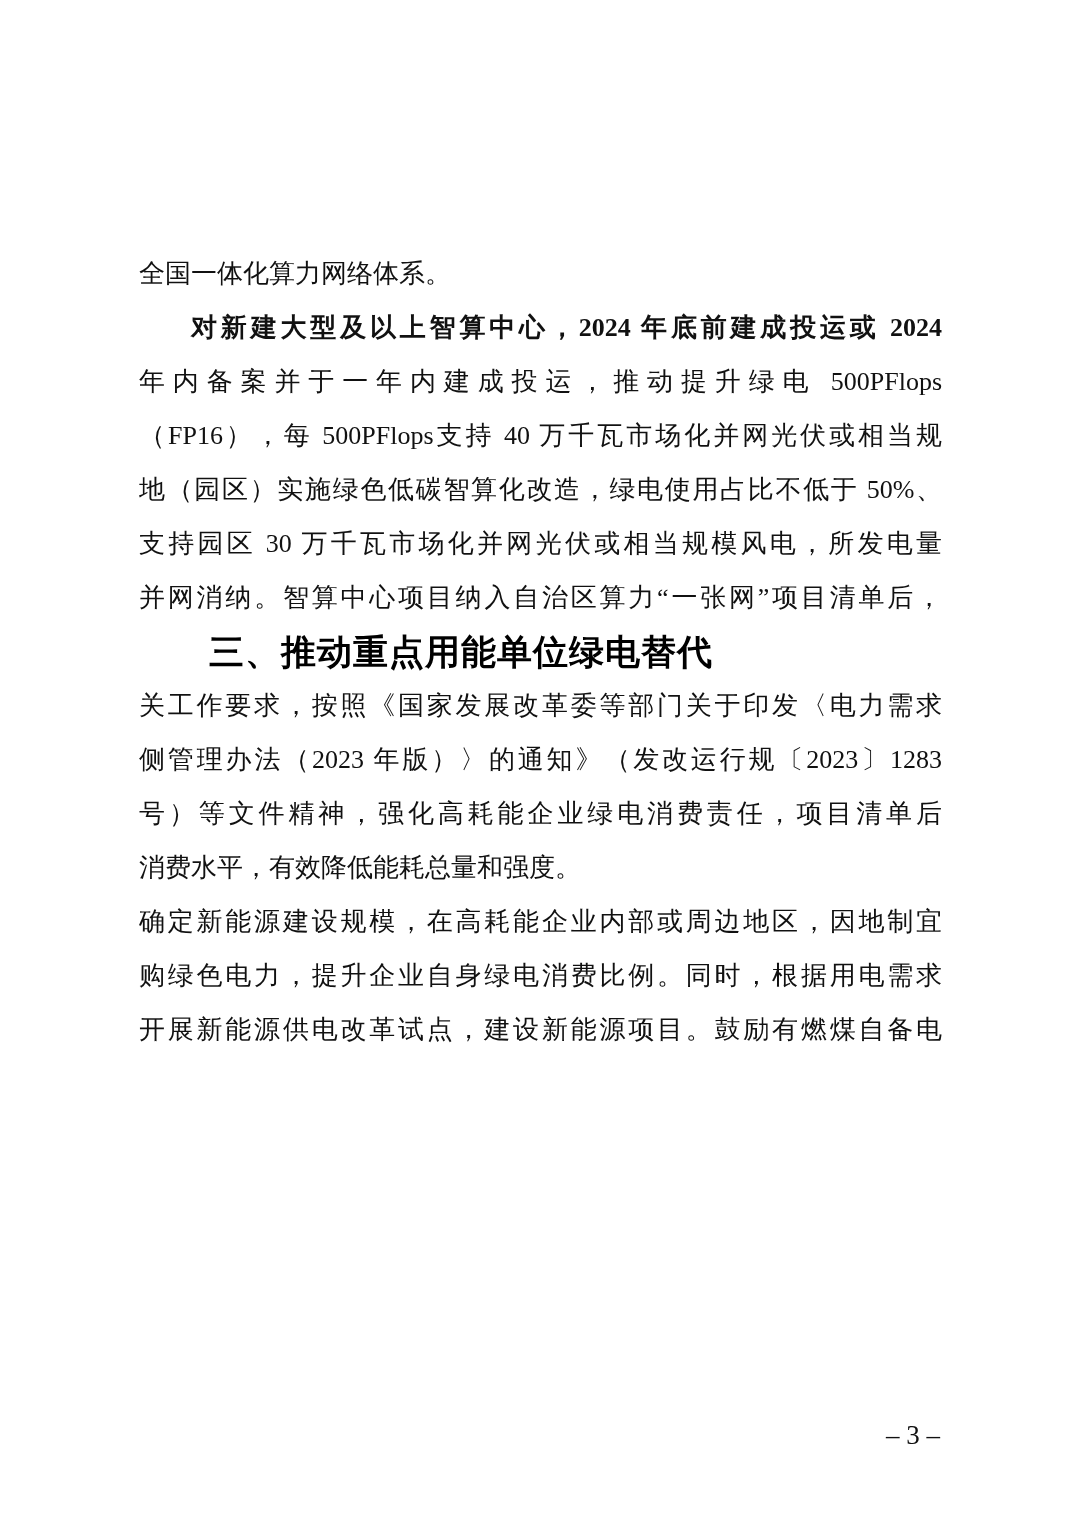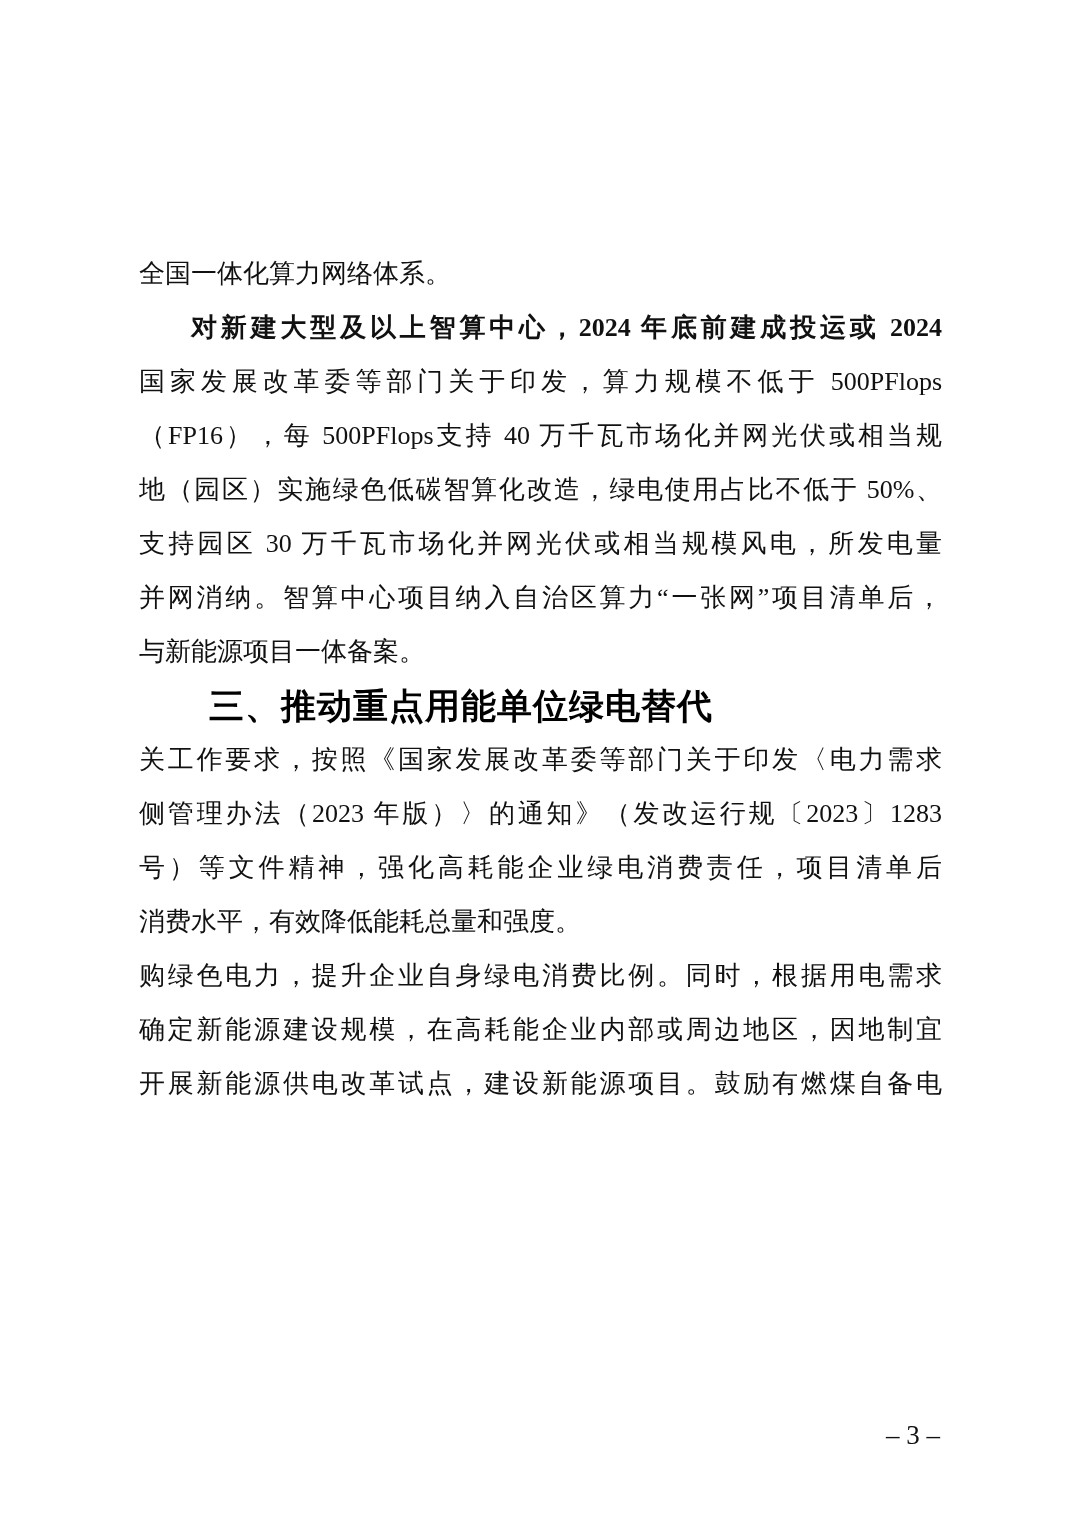--- a/index.html
+++ b/index.html
@@ -67,34 +67,33 @@
 </style>
 </head>
 <body>
 
 <div class="page">
   <div class="content">
 
     <div class="line end">全国一体化算力网络体系。</div>
 
     <div class="line just indent">对新建大型及以上智算中心，2024 年底前建成投运或 2024</div>
-    <div class="line just">国家发展改革委等部门关于印发，算力规模不低于 500PFlops</div>
+    <div class="line just">年内备案并于一年内建成投运，推动提升绿电 500PFlops</div>
     <div class="line just">（FP16），每 500PFlops支持 40 万千瓦市场化并网光伏或相当规</div>
     <div class="line just">地（园区）实施绿色低碳智算化改造，绿电使用占比不低于 50%、</div>
     <div class="line just">支持园区 30 万千瓦市场化并网光伏或相当规模风电，所发电量</div>
     <div class="line just">并网消纳。智算中心项目纳入自治区算力“一张网”项目清单后，</div>
-    <div class="line end">与新能源项目一体备案。</div>
 
     <div class="line heading indent">三、推动重点用能单位绿电替代</div>
 
     <div class="line just">关工作要求，按照《国家发展改革委等部门关于印发〈电力需求</div>
     <div class="line just">侧管理办法（2023 年版）〉的通知》（发改运行规〔2023〕1283</div>
     <div class="line just">号）等文件精神，强化高耗能企业绿电消费责任，项目清单后</div>
     <div class="line end">消费水平，有效降低能耗总量和强度。</div>
 
+    <div class="line just">确定新能源建设规模，在高耗能企业内部或周边地区，因地制宜</div>
     <div class="line just">购绿色电力，提升企业自身绿电消费比例。同时，根据用电需求</div>
-    <div class="line just">确定新能源建设规模，在高耗能企业内部或周边地区，因地制宜</div>
     <div class="line just">开展新能源供电改革试点，建设新能源项目。鼓励有燃煤自备电</div>
 
   </div>
 
   <div class="page-number">– 3 –</div>
 </div>
 
 </body></html>

